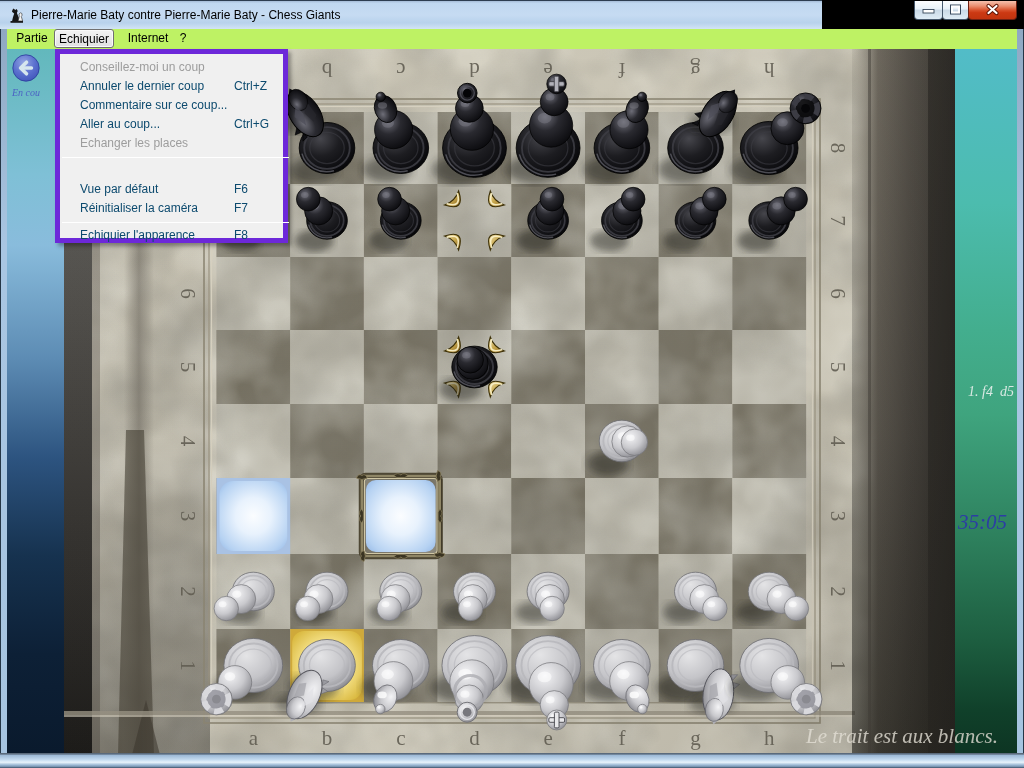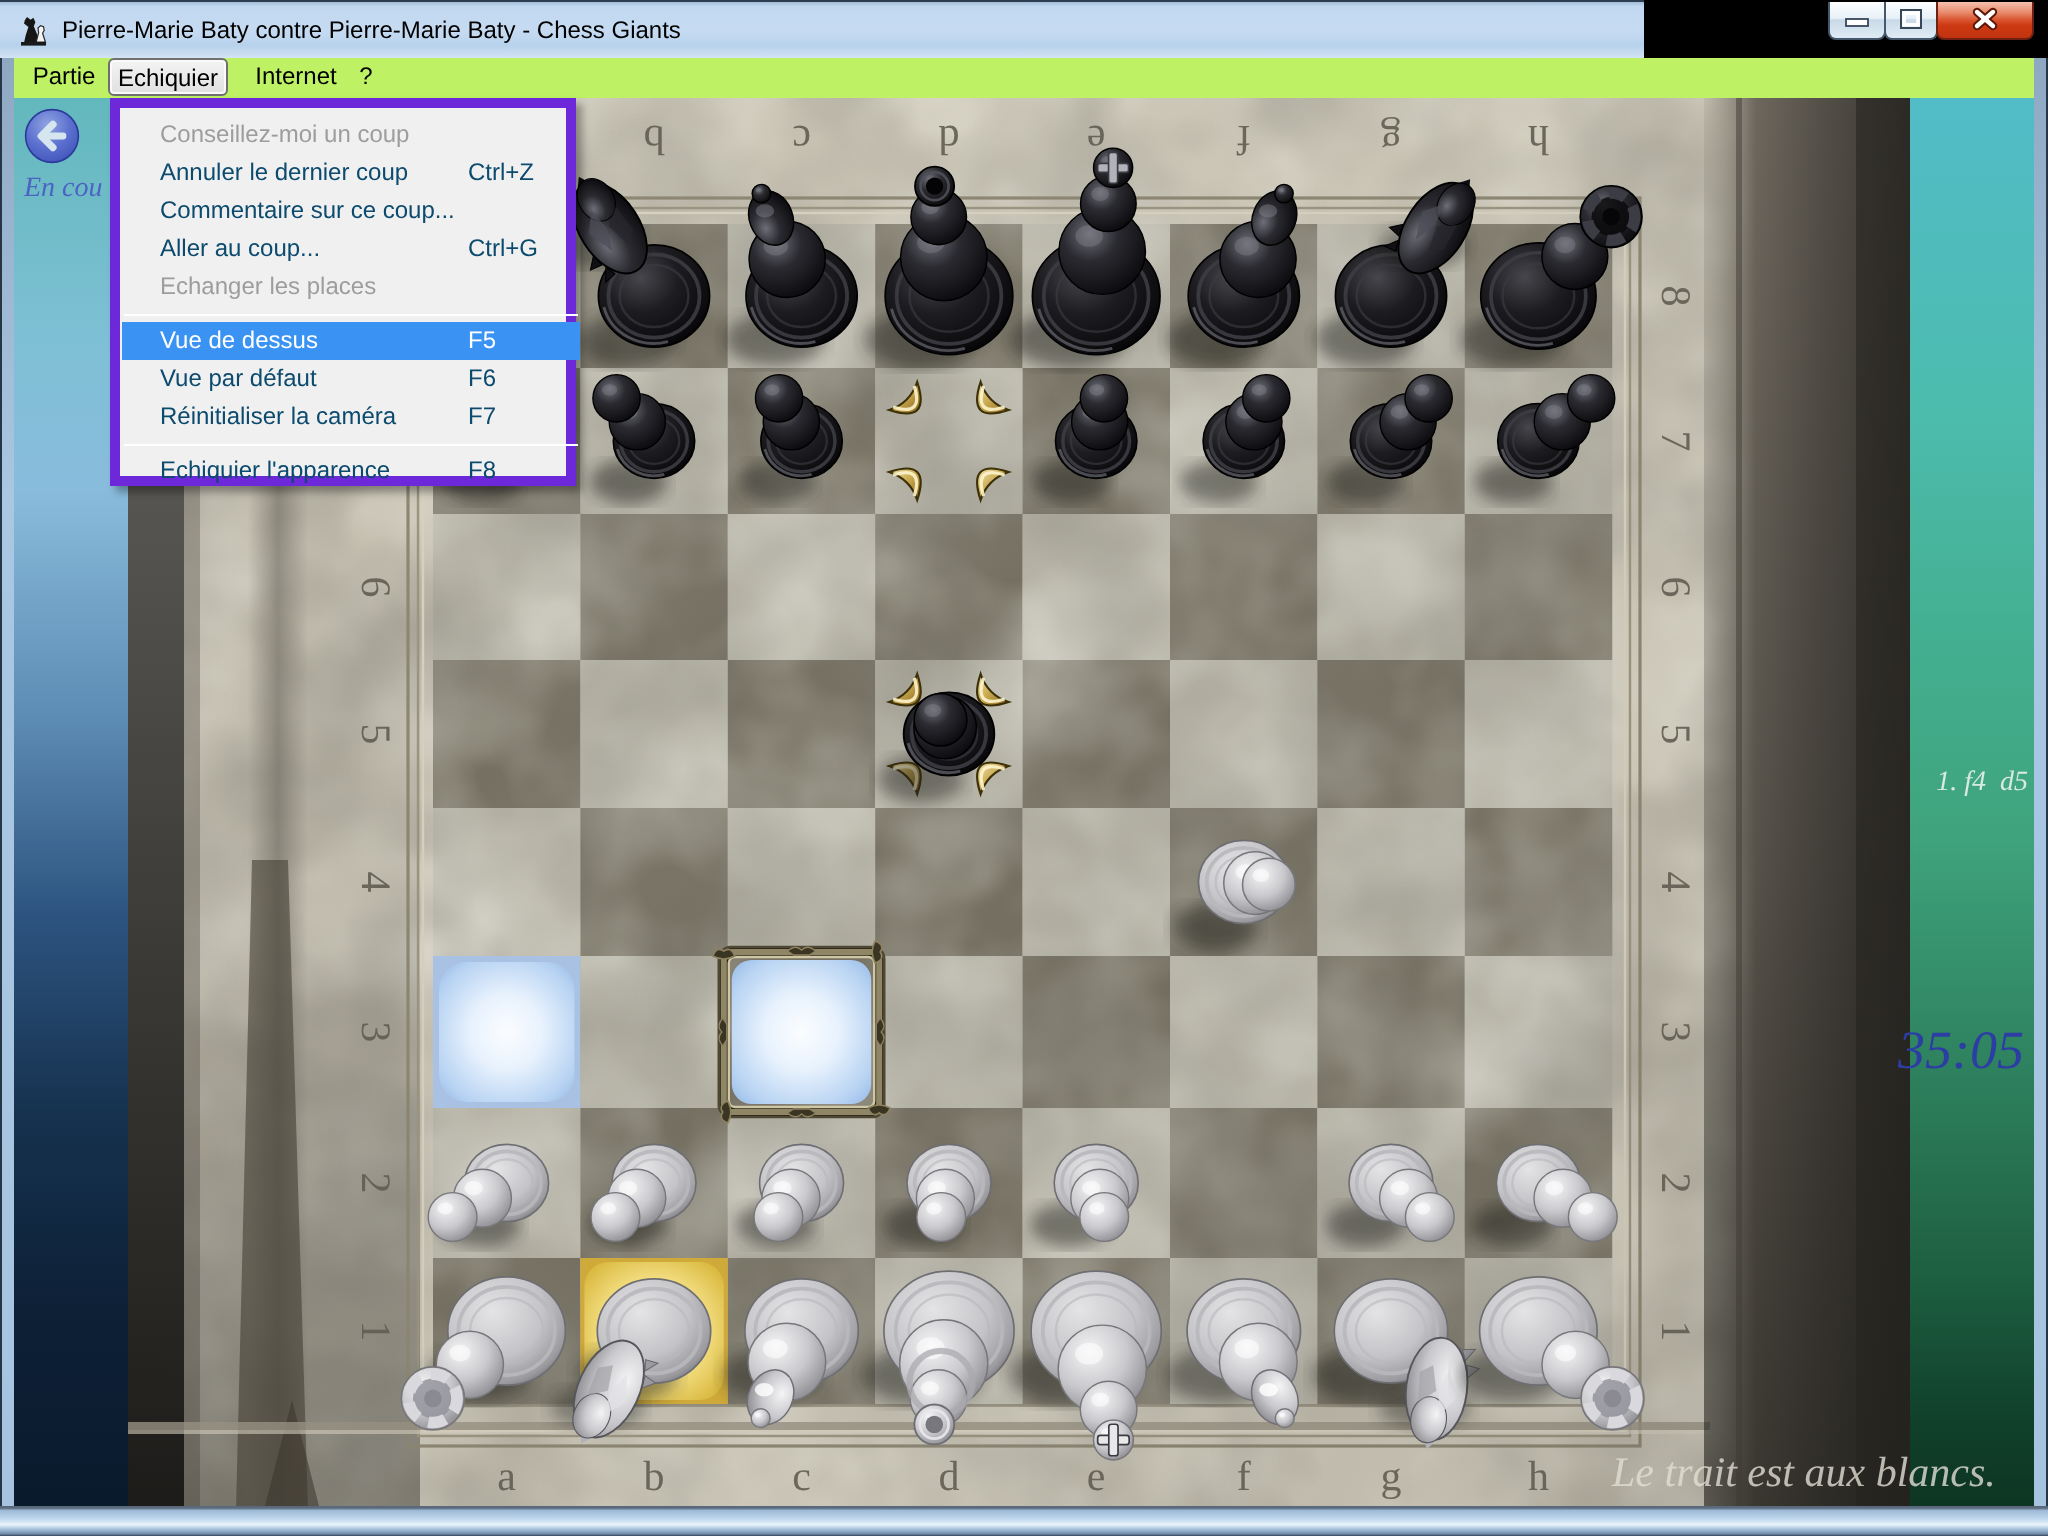--- a/index.html
+++ b/index.html
@@ -25,23 +25,23 @@
 
 #content { position:absolute; left:7px; top:48px; width:1010px; height:705px; overflow:hidden;
   background:linear-gradient(115deg,#63b9bd 0%,#52b7c4 55%,#43b2a0 100%); }
 #bandL { position:absolute; left:0; top:0; width:57px; height:705px;
   background:linear-gradient(180deg,#62b8bc 0,#7fc0d6 18%,#89bcdc 28%,#5d8cb4 44%,#2d5480 58%,#16324f 72%,#0d2036 86%,#0a1a2d 100%); }
 #bandR { position:absolute; left:948px; top:0; width:62px; height:705px;
   background:linear-gradient(180deg,#52bcc8 0,#4cbcae 22%,#43ae8e 40%,#3fa47e 52%,#2d7f5c 70%,#1d5e40 84%,#10402a 94%,#0d3523 100%); }
 #scene { position:absolute; left:57px; top:0; width:891px; height:705px; }
 
 #backbtn { position:absolute; left:5px; top:6px; width:28px; height:28px; }
-#encours { position:absolute; left:5px; top:39px; font-family:"Liberation Serif", serif; font-style:italic; font-size:14px; color:#4c63c4; }
+#encours { position:absolute; left:5px; top:39px; font-family:"Liberation Serif", serif; font-style:italic; font-size:10px; color:#4c63c4; }
 #moves { position:absolute; left:941px; top:336px; width:66px; text-align:right; font-family:"Liberation Serif", serif; font-style:italic; font-size:14px; color:rgba(238,242,240,0.88); }
-#clock { position:absolute; left:942px; top:462px; width:58px; text-align:right; font-family:"Liberation Serif", serif; font-style:italic; font-size:27px; color:#2c3da4; }
+#clock { position:absolute; left:942px; top:462px; width:58px; text-align:right; font-family:"Liberation Serif", serif; font-style:italic; font-size:21px; color:#2c3da4; }
 #trait { position:absolute; left:799px; top:676px; width:210px; font-family:"Liberation Serif", serif; font-style:italic; font-size:21px; color:rgba(226,223,213,0.8); }
 
 #menu { position:absolute; left:55px; top:49px; width:233px; height:194px; background:#f0f0f0;
   border:5px solid #6d28d9; box-shadow:3px 3px 4px rgba(0,0,0,0.35); font-size:12px; z-index:50; }
 .mi { position:absolute; left:1px; width:229px; height:19px; line-height:19px; color:#0c4a6e; }
 .mi .lab { position:absolute; left:19px; }
 .mi .sc { position:absolute; left:173px; }
 .mi.dis { color:#9d9d9d; }
 .mi.hl { background:#3a93f2; color:#ffffff; }
 .sep { position:absolute; left:2px; width:227px; height:1px; background:#a5a5a5; border-bottom:1px solid #fff; }
@@ -754,24 +754,20 @@
         <span class="lab">Commentaire sur ce coup...</span>
       </div>
     <div class="mi" style="top:61px;">
         <span class="lab">Aller au coup...</span>
         <span class="sc">Ctrl+G</span>
       </div>
     <div class="mi dis" style="top:80px;">
         <span class="lab">Echanger les places</span>
       </div>
     <div class="sep" style="top:103px;"></div>
-    <div class="mi hl" style="top:107px;">
-        <span class="lab">Vue de dessus</span>
-        <span class="sc">F5</span>
-      </div>
     <div class="mi" style="top:126px;padding-left:31px;">
         <span class="lab">Vue par défaut</span>
         <span class="sc">F6</span>
       </div>
     <div class="mi" style="top:145px;">
         <span class="lab">Réinitialiser la caméra</span>
         <span class="sc">F7</span>
       </div>
     <div class="sep" style="top:168px;"></div>
     <div class="mi" style="top:172px;">

